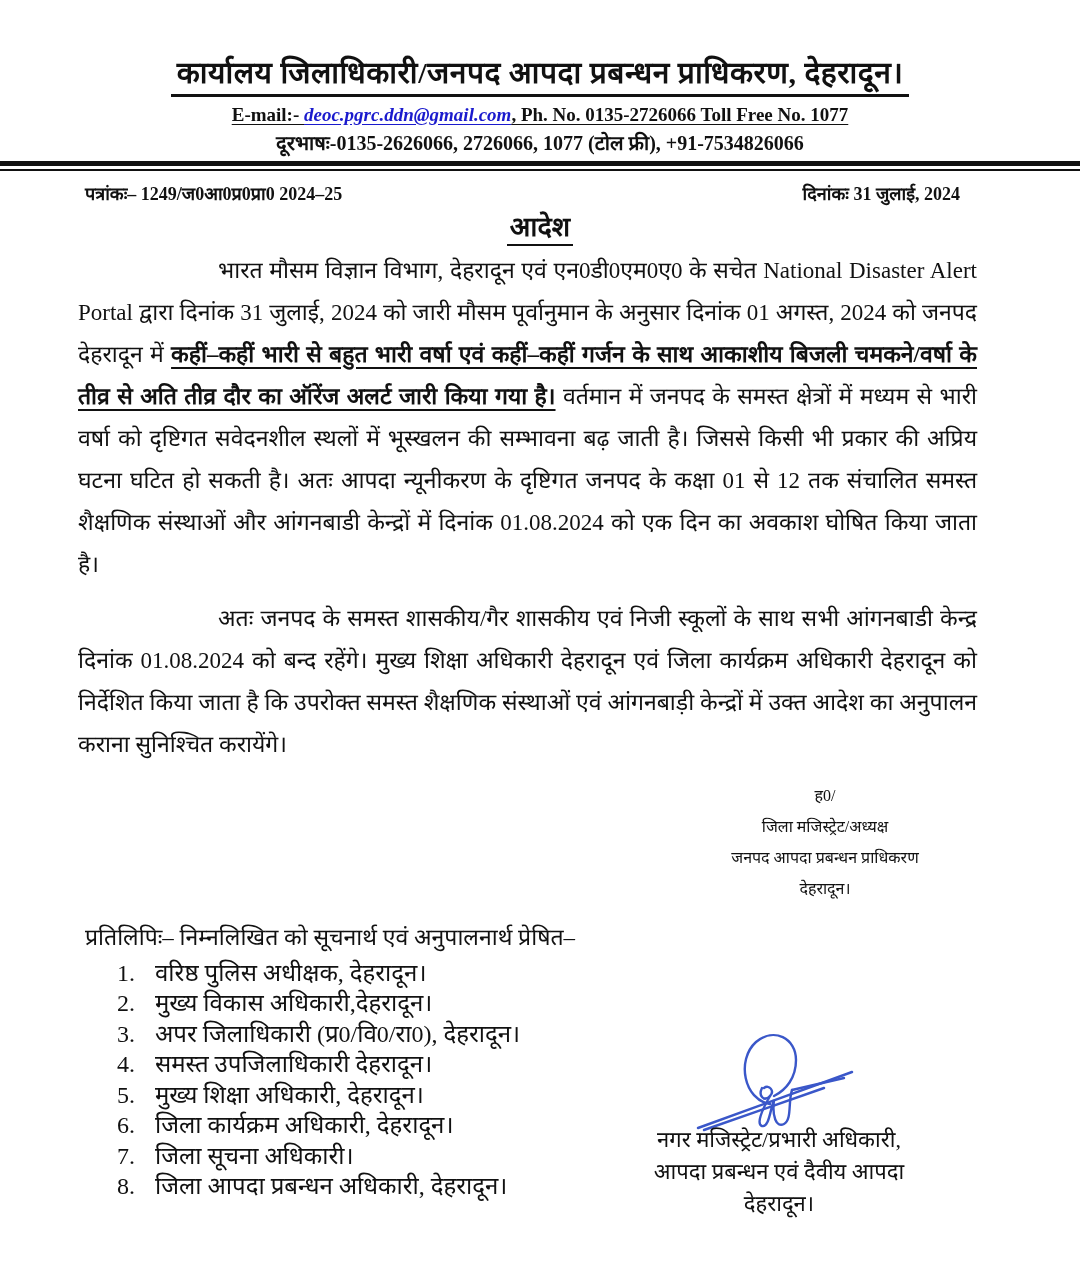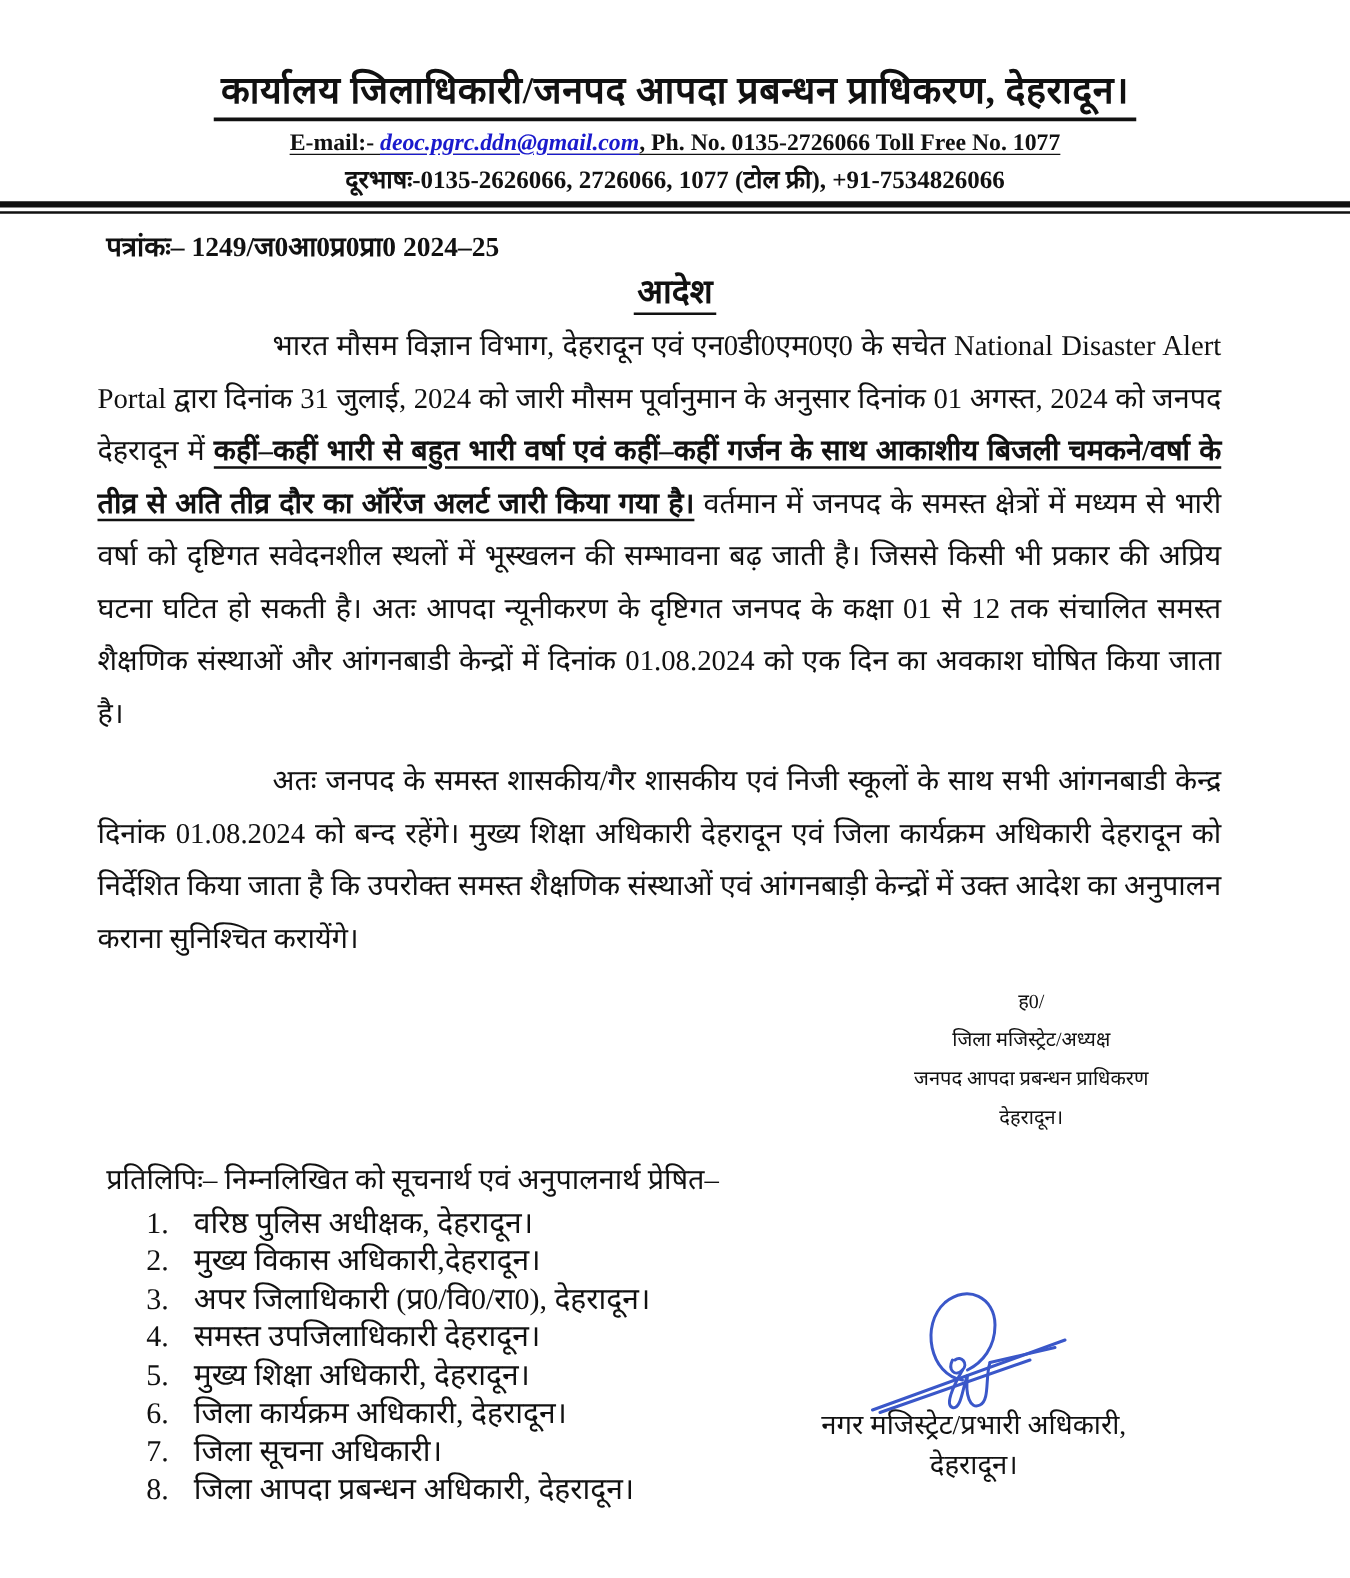--- a/index.html
+++ b/index.html
@@ -48,21 +48,21 @@
   }
   
   .rules{ margin-top:5px; }
   .rule-a{ height:5px; background:var(--ink); }
   .rule-b{ height:2px; background:var(--ink); margin-top:3px; }
   
   .ref-row{
     display:flex;
     justify-content:space-between;
     padding:10px 120px 0 85px;
-    font-size:22px;
+    font-size:18px;
     font-weight:bold;
     align-items:center;
   }
   
   .order-heading{ text-align:center; margin-top:2px; }
   .order-heading span{
     font-size:27px;
     font-weight:bold;
     border-bottom:2.5px solid var(--ink);
     padding:0 3px 2px 3px;
@@ -137,20 +137,21 @@
     <div class="lh-phone">दूरभाषः-0135-2626066, 2726066, 1077 (टोल फ्री), +91-7534826066</div>
   </div>
 
   <div class="rules">
     <div class="rule-a"></div>
     <div class="rule-b"></div>
   </div>
 
   <div class="ref-row">
     <span>पत्रांकः– 1249/ज0आ0प्र0प्रा0 2024–25</span>
+    <span>दिनांकः  31 जुलाई, 2024</span>
   </div>
 
   <div class="order-heading">
     <span>आदेश</span>
   </div>
 
   <div class="body-copy">
     <p><span>भारत मौसम विज्ञान विभाग, देहरादून एवं एन0डी0एम0ए0 के सचेत National Disaster Alert Portal  द्वारा दिनांक 31 जुलाई, 2024 को जारी मौसम पूर्वानुमान के अनुसार दिनांक 01 अगस्त, 2024 को जनपद देहरादून में </span><span class="alert-strong">कहीं–कहीं भारी से बहुत भारी वर्षा एवं कहीं–कहीं गर्जन के साथ आकाशीय बिजली चमकने/वर्षा के तीव्र से अति तीव्र दौर का ऑरेंज अलर्ट जारी किया गया है।</span><span> वर्तमान में जनपद के समस्त क्षेत्रों में मध्यम से भारी वर्षा को दृष्टिगत सवेदनशील स्थलों में भूस्खलन की सम्भावना बढ़ जाती है। जिससे किसी भी प्रकार की अप्रिय घटना घटित हो सकती है। अतः आपदा न्यूनीकरण के दृष्टिगत जनपद के कक्षा 01 से 12 तक संचालित समस्त शैक्षणिक संस्थाओं और आंगनबाडी केन्द्रों में दिनांक 01.08.2024 को एक दिन का अवकाश घोषित किया जाता है।</span></p>
     <p>अतः जनपद के समस्त शासकीय/गैर शासकीय एवं निजी स्कूलों के साथ सभी आंगनबाडी केन्द्र दिनांक 01.08.2024 को बन्द रहेंगे। मुख्य शिक्षा अधिकारी देहरादून एवं जिला कार्यक्रम अधिकारी देहरादून को निर्देशित किया जाता है कि उपरोक्त समस्त शैक्षणिक संस्थाओं एवं आंगनबाड़ी केन्द्रों में उक्त आदेश का अनुपालन कराना सुनिश्चित करायेंगे।</p>
   </div>
@@ -179,16 +180,17 @@
   <div class="sig2">
     <svg class="ink" width="210" height="112" viewBox="0 0 210 112" fill="none" stroke="#3a57c9" stroke-width="2.4" stroke-linecap="round">
       <path d="M 96 78 C 70 74, 62 34, 82 16 C 100 1, 122 12, 122 34 C 122 52, 112 64, 100 70"></path>
       <path d="M 96 70 C 88 84, 82 98, 88 100 C 95 102, 96 84, 100 74 C 98 90, 102 102, 110 98 C 118 94, 114 76, 118 64"></path>
       <path d="M 88 62 C 84 70, 90 76, 96 70 C 101 65, 95 58, 90 62"></path>
       <path d="M 24 102 L 178 46"></path>
       <path d="M 30 104 L 150 62"></path>
       <path d="M 118 64 L 170 52"></path>
     </svg>
     <div>नगर मजिस्ट्रेट/प्रभारी अधिकारी,</div>
+    <div>आपदा प्रबन्धन एवं दैवीय आपदा</div>
     <div>देहरादून।</div>
   </div>
 
 </div>
 
 </body></html>

